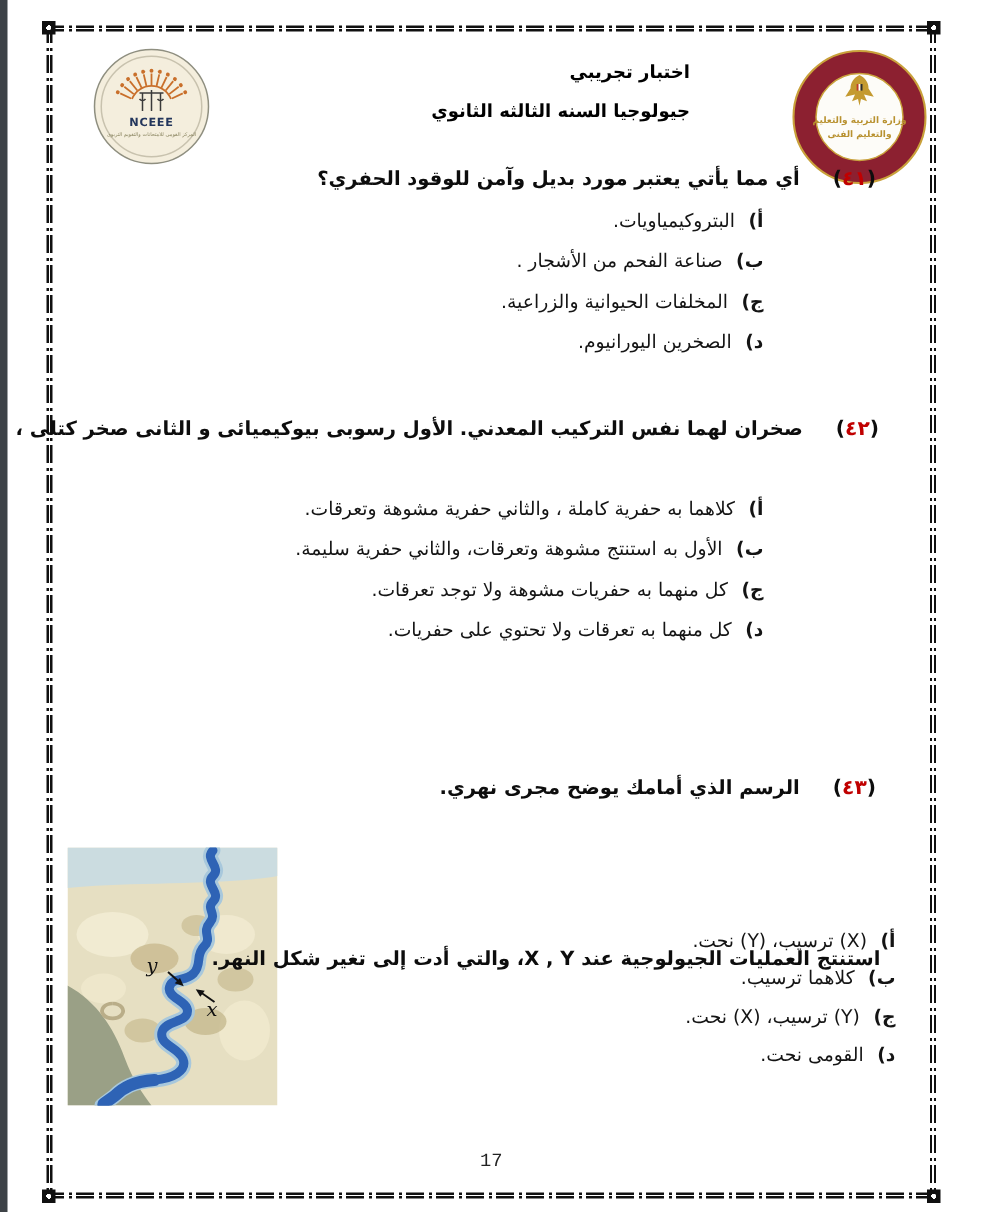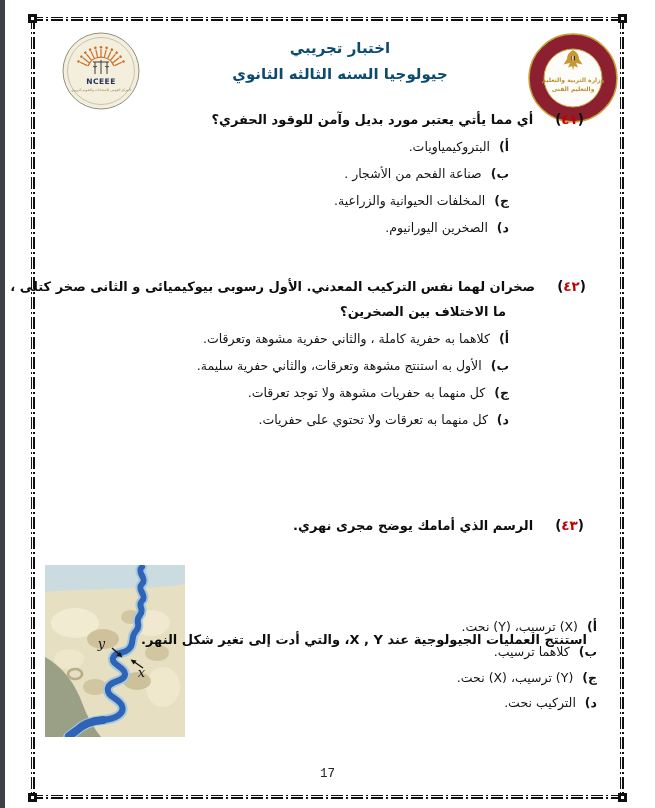--- a/index.html
+++ b/index.html
@@ -26,21 +26,21 @@
       repeating-linear-gradient(180deg, #101010 0 12px, #ffffff 12px 15px, #101010 15px 17px, #ffffff 17px 20px);
   }
   .edge.top{top:0}.edge.bottom{bottom:0}.edge.left{left:0}.edge.right{right:0}
   .corner { position:absolute; width:9px; height:9px;
     background:radial-gradient(circle at 50% 50%, #ffffff 0 1.6px, #101010 1.7px); }
   .corner.tl{top:-3px;left:-3px}.corner.tr{top:-3px;right:-3px}
   .corner.bl{bottom:-3px;left:-3px}.corner.br{bottom:-3px;right:-3px}
 
   
   .title-block { position:absolute; left:189px; top:18px; width:240px; text-align:center; }
-  .title-line { font-weight:bold; font-size:15px; letter-spacing:0.5px; color:#0c4a6e; line-height:26px; }
+  .title-line { font-weight:bold; font-size:12px; letter-spacing:0.5px; color:#000000; line-height:26px;text-align:right; }
   .logo { position:absolute; }
   .logo.nceee { left:497px; top:15px; }   
   .logo.ministry { left:31px; top:16px; }
   
   .logo.nceee { left:31px; }
   .logo.ministry { left:497px; }
 
   
   .qrow { position:absolute; display:flex; align-items:baseline; gap:22px;
           font-size:13px; font-weight:bold; white-space:nowrap; color:#0d0d0d; }
@@ -187,21 +187,20 @@
     </div>
     <div class="opt" style="right:115px; top:203px">
       <span class="letter">د)</span>
       <span>الصخرين اليورانيوم.</span>
     </div>
 
     <div class="qrow" style="right:38px; top:261px">
       <span class="qnum"><span>(</span><span class="digits">٤٢</span><span>)</span></span>
       <span>صخران لهما نفس التركيب المعدني. الأول رسوبى بيوكيميائى و الثانى صخر كتلى ،</span>
     </div>
-    <div class="qline2" style="right:118px; top:287px">ما الاختلاف بين الصخرين؟</div>
     <div class="opt" style="right:115px; top:314px">
       <span class="letter">أ)</span>
       <span>كلاهما به حفرية كاملة ، والثاني حفرية مشوهة وتعرقات.</span>
     </div>
     <div class="opt" style="right:115px; top:341px">
       <span class="letter">ب)</span>
       <span>الأول به استنتج مشوهة وتعرقات، والثاني حفرية سليمة.</span>
     </div>
     <div class="opt" style="right:115px; top:368px">
       <span class="letter">ج)</span>
@@ -265,18 +264,18 @@
     <div class="opt" style="right:27px; top:627px">
       <span class="letter">ب)</span>
       <span>كلاهما ترسيب.</span>
     </div>
     <div class="opt" style="right:27px; top:653px">
       <span class="letter">ج)</span>
       <span>(Y) ترسيب، (X) نحت.</span>
     </div>
     <div class="opt" style="right:27px; top:678px">
       <span class="letter">د)</span>
-      <span>التركيب نحت.</span>
+      <span>القومى نحت.</span>
     </div>
 
     <div class="pagenum">17</div>
   </div>
 </div>
 
 </body></html>

